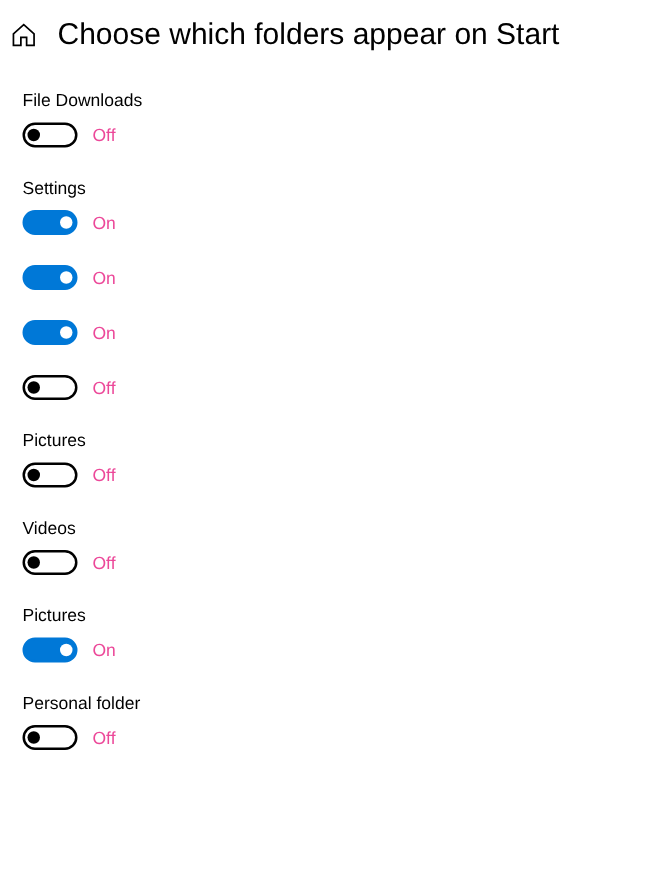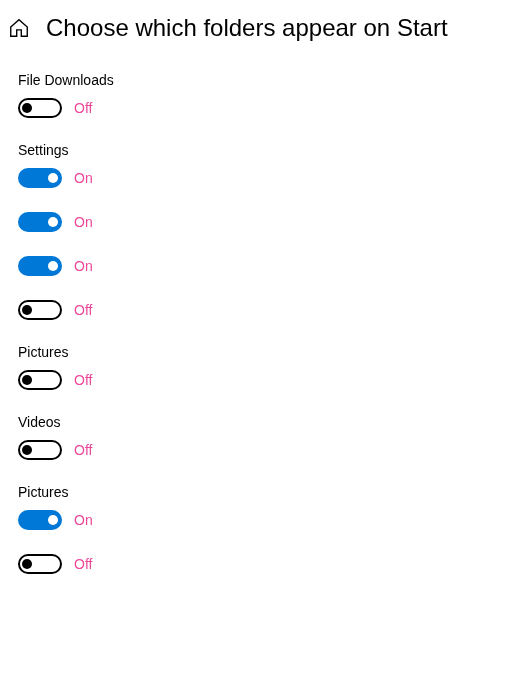--- a/index.html
+++ b/index.html
@@ -165,20 +165,21 @@
     <div class="toggle-group">
       <div class="toggle-label">Pictures</div>
       <div class="toggle-row">
         <div class="toggle-switch on">
           <div class="toggle-thumb"></div>
         </div>
         <span class="toggle-state">On</span>
       </div>
     </div>
     <div class="toggle-group">
+      <div class="toggle-label">Personal folder</div>
       <div class="toggle-row">
         <div class="toggle-switch off">
           <div class="toggle-thumb"></div>
         </div>
         <span class="toggle-state">Off</span>
       </div>
     </div>
   </div>
 
 </body></html>

